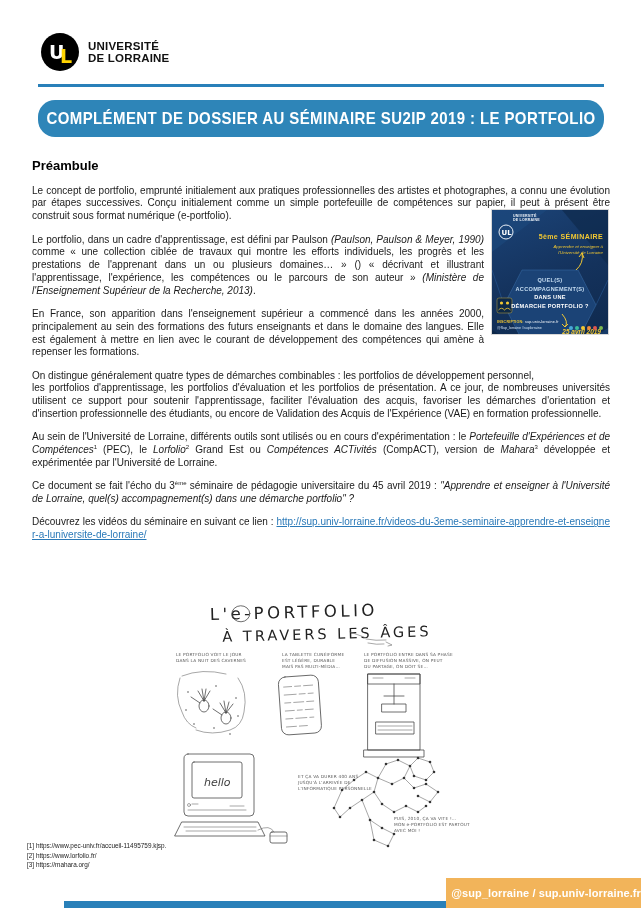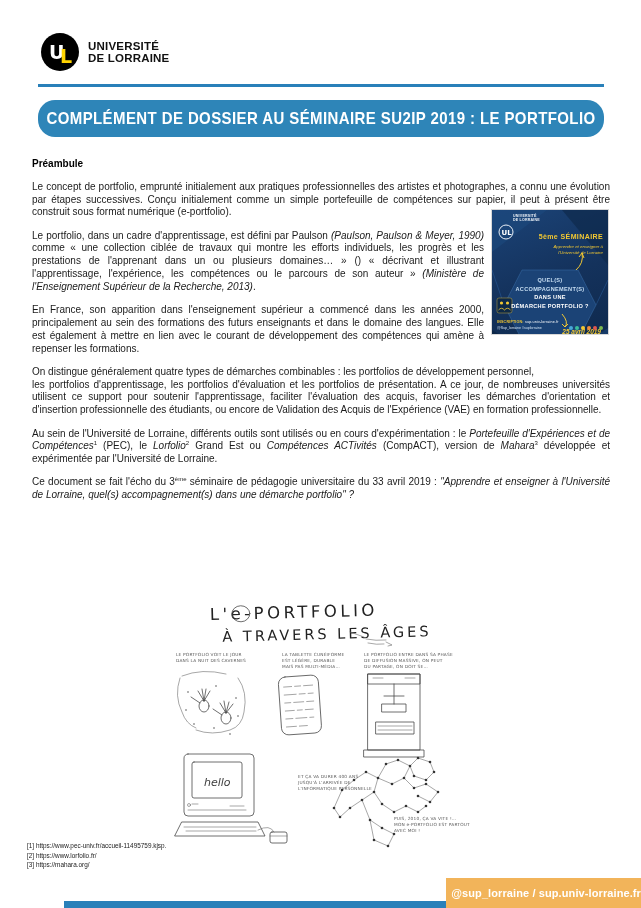--- a/index.html
+++ b/index.html
@@ -23,21 +23,21 @@
     position:absolute; left:38px; top:100px; width:566px; height:37px;
     background:#2e85b8; display:flex; align-items:center; justify-content:center;border-radius:17px;
   }
   .banner-title {
     color:#ffffff; font-weight:bold; font-size:15px; letter-spacing:.4px;
     transform: scaleY(1.08); white-space:nowrap;
   }
 
   
   .doc { position:absolute; left:32px; top:158px; width:578px; font-size:10px; line-height:1.28; }
-  .doc h2 { font-size:10px; margin:0 0 10px 0; color:#000; }
+  .doc h2 { font-size:13px; margin:0 0 10px 0; color:#000; }
   .doc p { margin:0 0 10.5px 0; text-align:justify; }
   .doc p.narrow { width:452px; }
   .doc em { font-style:italic;margin-top:47px; }
   .doc sup { font-size:60%; vertical-align:super; line-height:0; }
   .doc a { color:#2a79b8; text-decoration:underline; word-break:break-all; }
 
   
   .poster {
     position:absolute; left:492px; top:210px; width:116px; height:124px;
     background:linear-gradient(160deg,#1b4377 0%, #14325c 55%, #0f2a4e 100%);
@@ -102,21 +102,22 @@
   </div>
 
   <div class="doc">
     <h2>Préambule</h2>
     <div>
         <p><span>Le concept de portfolio, emprunté initialement aux pratiques professionnelles des artistes et photographes, a connu une évolution par étapes successives. Conçu initialement comme un simple portefeuille de compétences sur papier, il peut à présent être construit sous format numérique (e-portfolio).</span></p>
         <p class="narrow"><span>Le portfolio, dans un cadre d'apprentissage, est défini par Paulson </span><em>(Paulson, Paulson &amp; Meyer, 1990)</em><span> comme « une collection ciblée de travaux qui montre les efforts individuels, les progrès et les prestations de l'apprenant dans un ou plusieurs domaines… » () « décrivant et illustrant l'apprentissage, l'expérience, les compétences ou le parcours de son auteur » </span><em>(Ministère de l'Enseignement Supérieur de la Recherche, 2013)</em><span>.</span></p>
         <p class="narrow"><span>En France, son apparition dans l'enseignement supérieur a commencé dans les années 2000, principalement au sein des formations des futurs enseignants et dans le domaine des langues. Elle est également à mettre en lien avec le courant de développement des compétences qui amène à repenser les formations.</span></p>
         <p><span>On distingue généralement quatre types de démarches combinables : les portfolios de développement personnel,</span><br><span>les portfolios d'apprentissage, les portfolios d'évaluation et les portfolios de présentation. A ce jour, de nombreuses universités utilisent ce support pour soutenir l'apprentissage, faciliter l'évaluation des acquis, favoriser les démarches d'orientation et d'insertion professionnelle des étudiants, ou encore de Validation des Acquis de l'Expérience (VAE) en formation professionnelle.</span></p>
         <p><span>Au sein de l'Université de Lorraine, différents outils sont utilisés ou en cours d'expérimentation : le </span><em>Portefeuille d'Expériences et de Compétences</em><sup>1</sup><span> (PEC), le </span><em>Lorfolio</em><sup>2</sup><span> Grand Est ou </span><em>Compétences ACTivités</em><span> (CompACT), version de </span><em>Mahara</em><sup>3</sup><span> développée et expérimentée par l'Université de Lorraine.</span></p>
-        <p><span>Ce document se fait l'écho du 3</span><sup>ème</sup><span> séminaire de pédagogie universitaire du 33 avril 2019 : </span><em>"Apprendre et enseigner à l'Université de Lorraine, quel(s) accompagnement(s) dans une démarche portfolio" ?</em></p>
+        <p><span>Ce document se fait l'écho du 3</span><sup>ème</sup><span> séminaire de pédagogie universitaire du 45 avril 2019 : </span><em>"Apprendre et enseigner à l'Université de Lorraine, quel(s) accompagnement(s) dans une démarche portfolio" ?</em></p>
+        <p><span>Découvrez les vidéos du séminaire en suivant ce lien : </span><a href="#">http://sup.univ-lorraine.fr/videos-du-3eme-seminaire-apprendre-et-enseigner-a-luniversite-de-lorraine/</a></p>
       </div>
   </div>
 
   <div class="poster">
     <svg class="bg" width="116" height="174" viewBox="0 0 116 174">
       <polygon points="0,0 55,0 0,42" fill="#1d4a80" opacity="0.55"></polygon>
       <polygon points="116,0 116,55 70,0" fill="#0e2a4c" opacity="0.7"></polygon>
       <polygon points="0,174 0,120 48,150 36,174" fill="#0c2644" opacity="0.8"></polygon>
       <polygon points="116,174 116,118 66,150 78,174" fill="#1d4a80" opacity="0.5"></polygon>
       <polygon points="30,60 86,60 104,95 86,130 30,130 12,95" fill="#1b4376" stroke="#3a6ea8" stroke-width="0.5"></polygon>

